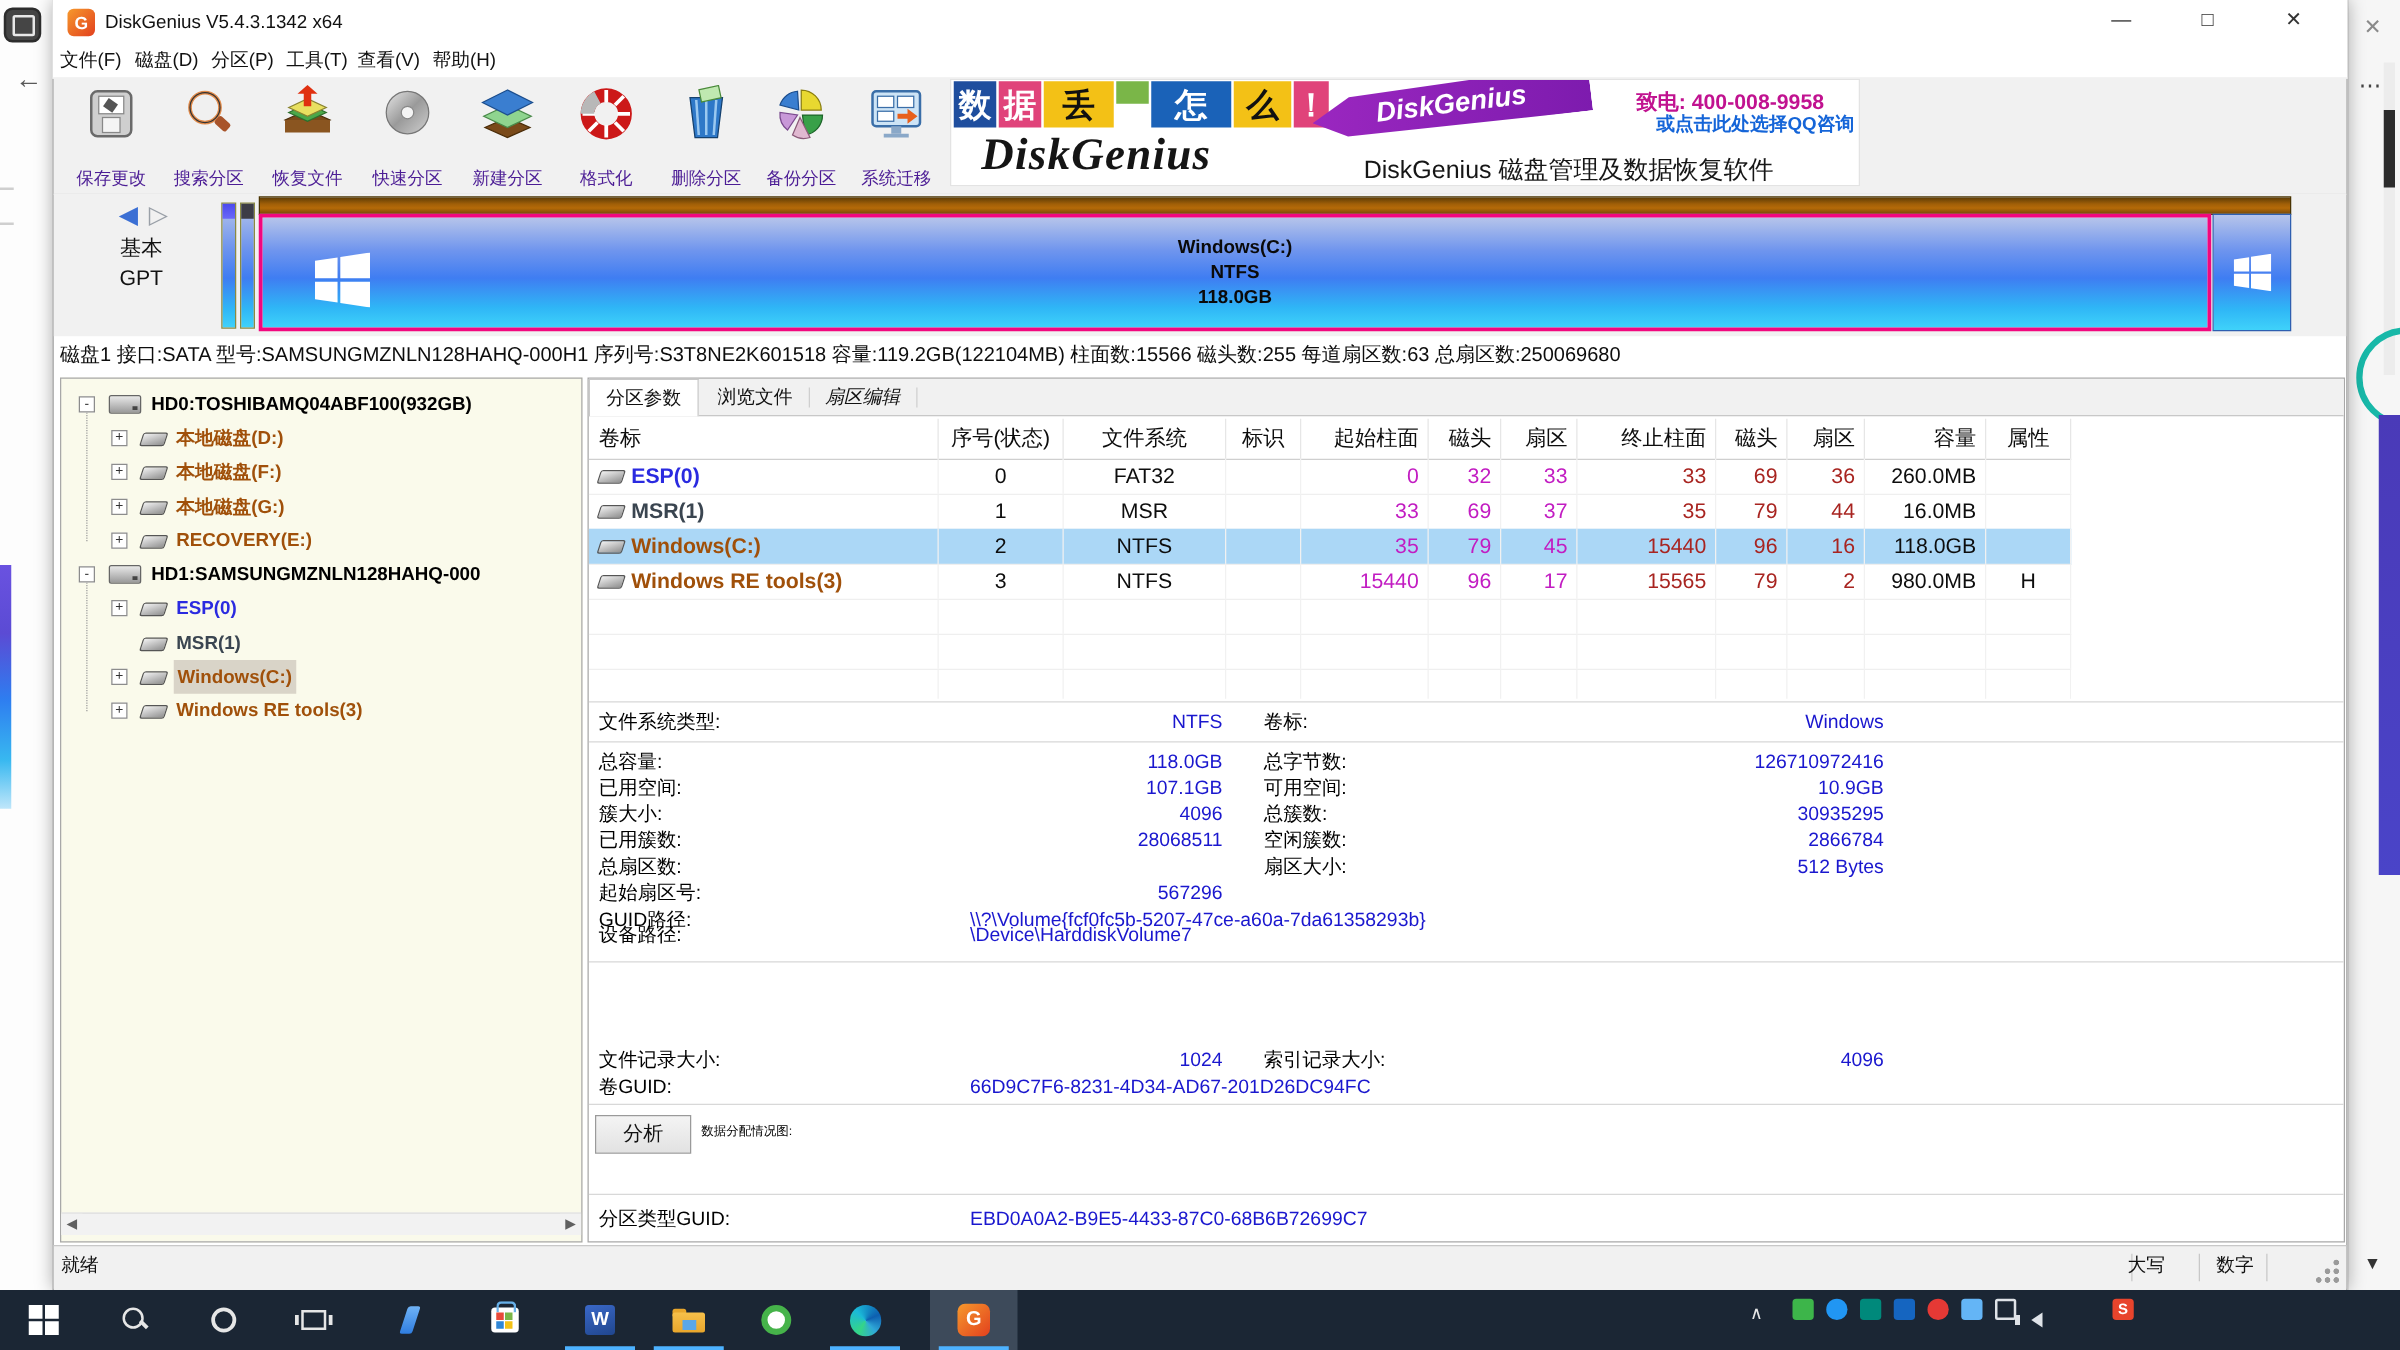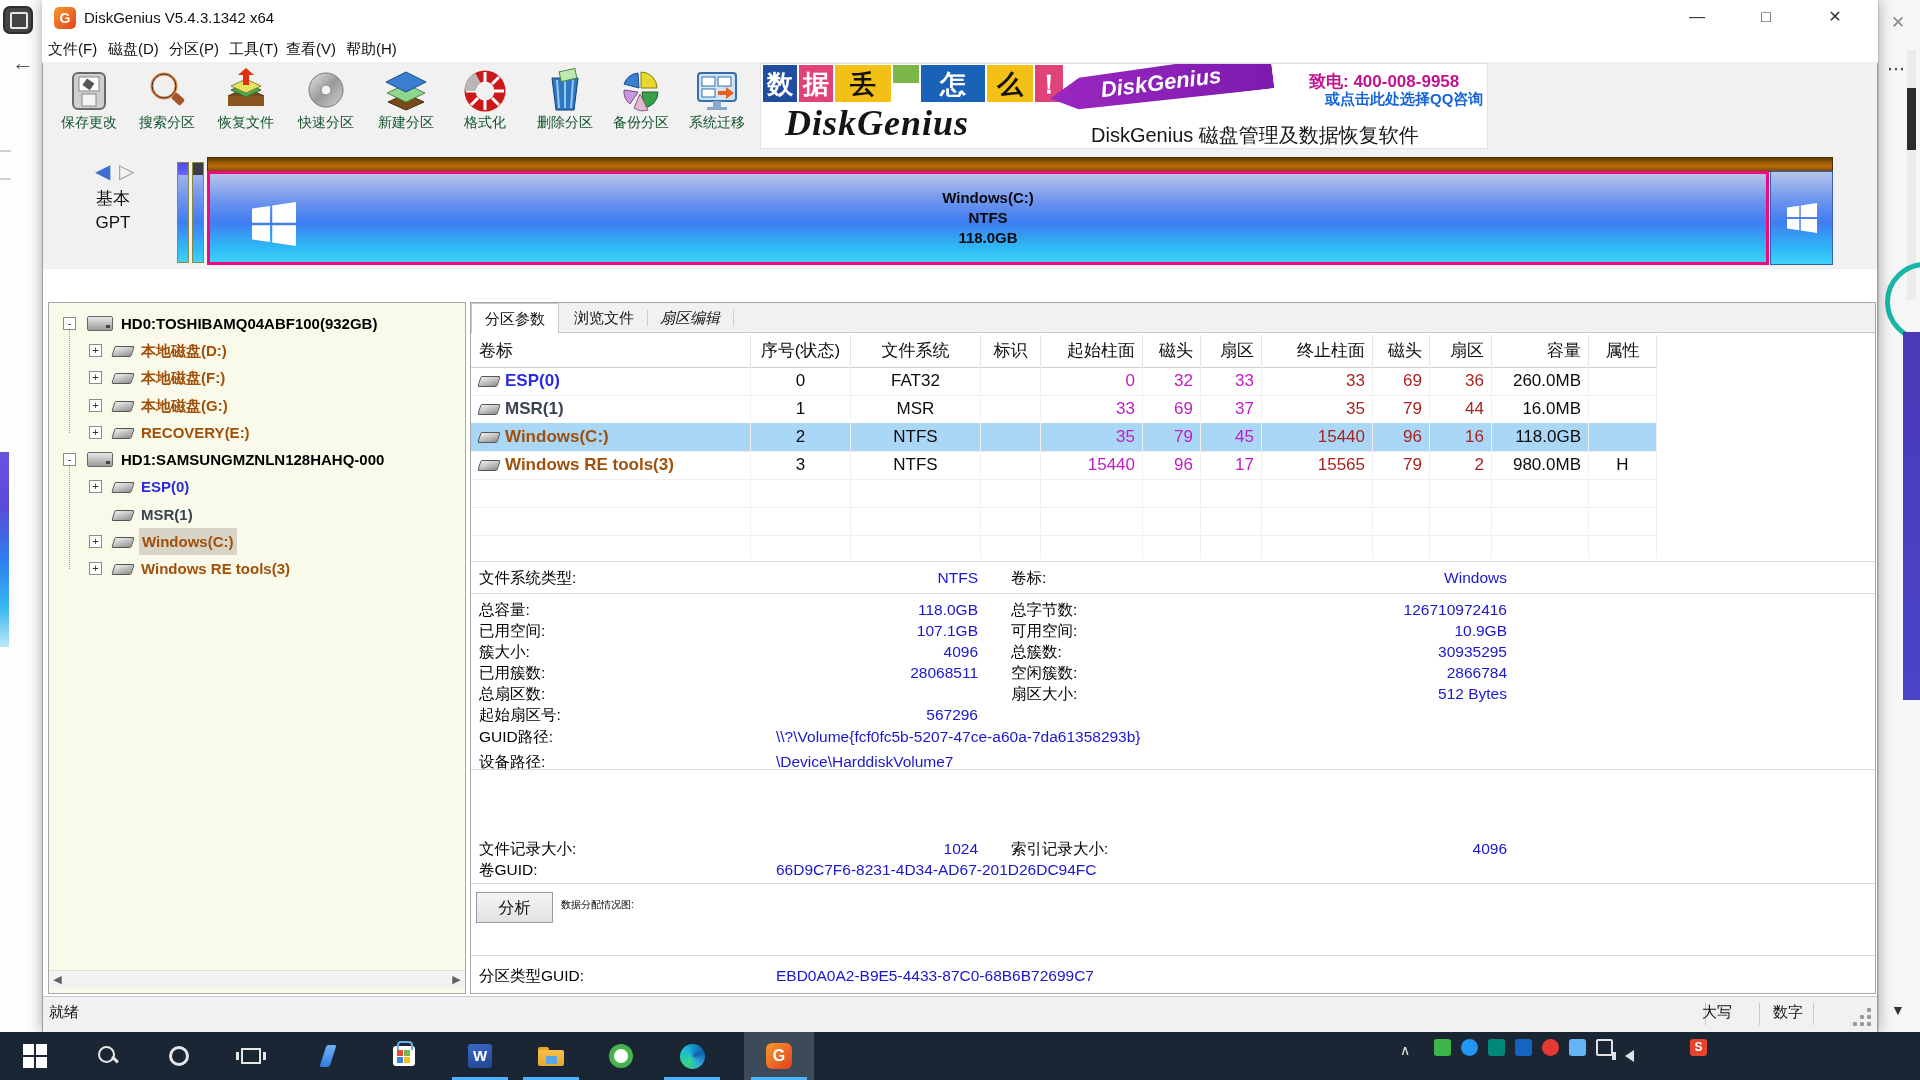--- a/index.html
+++ b/index.html
@@ -29,21 +29,21 @@
   .dg-logo{width:22px;height:22px;border-radius:5px;background:linear-gradient(135deg,#f6992c,#e2401e);color:#fff;font-weight:bold;text-align:center;line-height:22px;font-size:14px;}
   .title-text{font-size:15px;color:#111;line-height:36px;}
   .winbtn{width:46px;height:34px;text-align:center;line-height:32px;font-size:16px;color:#333;}
   .menubar{left:42px;top:36px;width:1836px;height:26px;background:#fff;border-bottom:1px solid #ececec;}
   .menu-item{position:absolute;top:2px;height:22px;line-height:22px;font-size:15px;color:#111;padding:0 4px;}
 
   
   .toolbar{left:43px;top:62px;width:1834px;height:93px;background:#f1f1f1;border-bottom:1px solid #cfcfcf;}
   .tool{position:absolute;top:6px;width:72px;text-align:center;}
   .tool .ticon{display:block;margin:0 auto;width:46px;height:46px;}
-  .tool .tlab{display:block;margin-top:0;font-size:14px;color:#14532d;}
+  .tool .tlab{display:block;margin-top:20px;font-size:14px;color:#4c1d95;}
 
   
   .banner{left:760px;top:63px;width:728px;height:86px;background:#fff;overflow:hidden;border:1px solid #e3e3e3;box-sizing:border-box;}
   .tile{position:absolute;top:1px;height:37px;color:#fff;font-weight:bold;font-size:26px;text-align:center;line-height:38px;}
   .tile.dark{color:#111;}
   .banner-big{position:absolute;left:24px;top:38px;font-size:36px;font-weight:bold;font-style:italic;color:#151515;font-family:"Liberation Serif","DejaVu Serif",serif;letter-spacing:1px;}
   .ribbon{position:absolute;left:288px;top:0px;width:224px;height:38px;background:linear-gradient(100deg,#9b27c0,#7d1bae);transform:rotate(-7deg);color:#fff;font-weight:bold;font-style:italic;font-size:22px;text-align:center;line-height:38px;clip-path:polygon(0 55%,14% 10%,100% 0,100% 100%,12% 92%);}
   .banner-phone{position:absolute;left:548px;top:6px;font-size:17px;font-weight:bold;color:#c11290;}
   .banner-qq{position:absolute;left:564px;top:26px;font-size:15px;font-weight:bold;color:#1565d8;}
   .banner-tagline{position:absolute;left:330px;top:58px;font-size:20px;color:#161616;}
@@ -361,20 +361,21 @@
     <div class="part-re">
       <svg class="abs" style="left:16px;top:31px;" width="30" height="30" viewBox="0 0 100 100">
         <polygon class="winlogo" points="0,15 41,9 41,47 0,47"></polygon>
           <polygon class="winlogo" points="46,8 100,0 100,47 46,47"></polygon>
         <polygon class="winlogo" points="0,53 41,53 41,91 0,85"></polygon>
           <polygon class="winlogo" points="46,53 100,53 100,100 46,92"></polygon>
       </svg>
     </div>
   </div>
 
+  <div class="abs diskinfo">磁盘1 接口:SATA 型号:SAMSUNGMZNLN128HAHQ-000H1 序列号:S3T8NE2K601518 容量:119.2GB(122104MB) 柱面数:15566 磁头数:255 每道扇区数:63 总扇区数:250069680</div>
 
   <div class="abs tree">
     <div class="tdot" style="left:20px;top:20px;height:110px;"></div>
     <div class="tdot" style="left:20px;top:156px;height:110px;"></div>
     <div class="titem" style="top:7px;">
       <span class="texp" style="left:14px;">-</span>
       <span class="drive-ic" style="left:38px;">
           <i></i>
         </span>
       <span class="tlabel t-black" style="left:72px;">HD0:TOSHIBAMQ04ABF100(932GB)</span>
@@ -596,21 +597,21 @@
     <div class="drow" style="top:401px;">
       <span class="l1">起始扇区号:</span>
         <span class="v1">567296</span>
       <span class="l2"></span>
         <span class="v2"></span>
     </div>
     <div class="drow vleft" style="top:423px;">
       <span class="l1">GUID路径:</span>
         <span class="v1">\\?\Volume{fcf0fc5b-5207-47ce-a60a-7da61358293b}</span>
     </div>
-    <div class="drow vleft" style="top:448px;">
+    <div class="drow vleft" style="top:435px;">
       <span class="l1">设备路径:</span>
         <span class="v1">\Device\HarddiskVolume7</span>
     </div>
     <div class="dsep" style="top:466px;"></div>
 
     <div class="drow" style="top:535px;">
       <span class="l1">文件记录大小:</span>
         <span class="v1">1024</span>
       <span class="l2">索引记录大小:</span>
         <span class="v2">4096</span>

